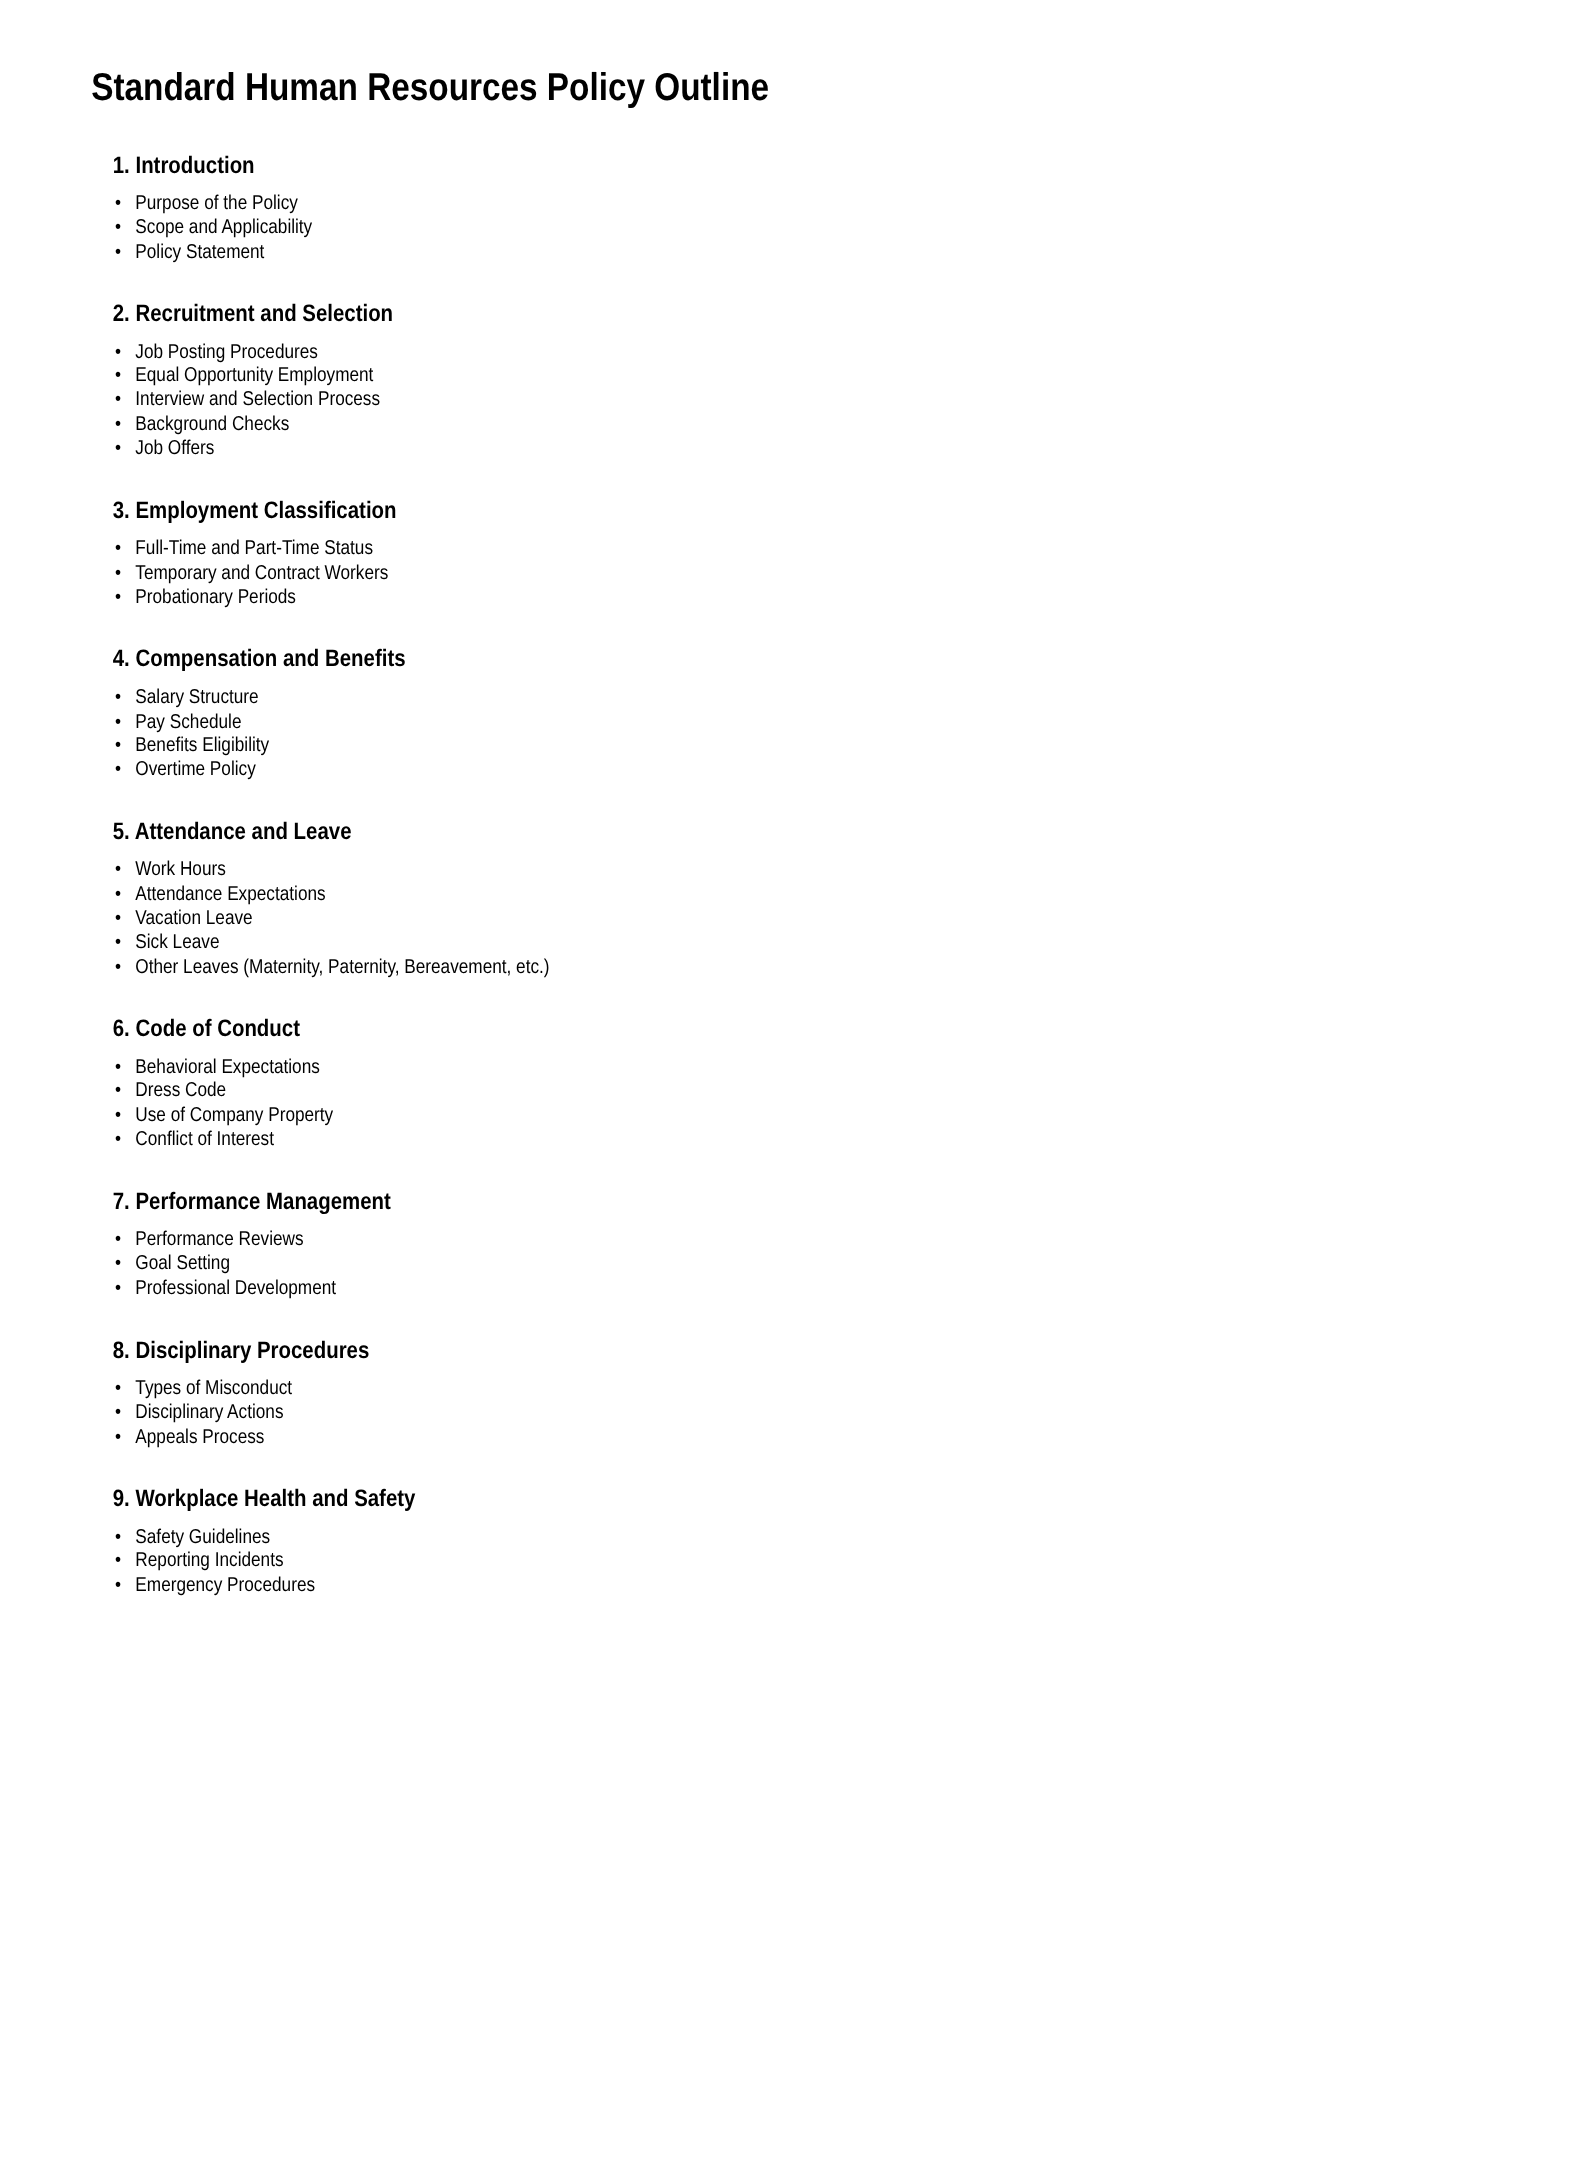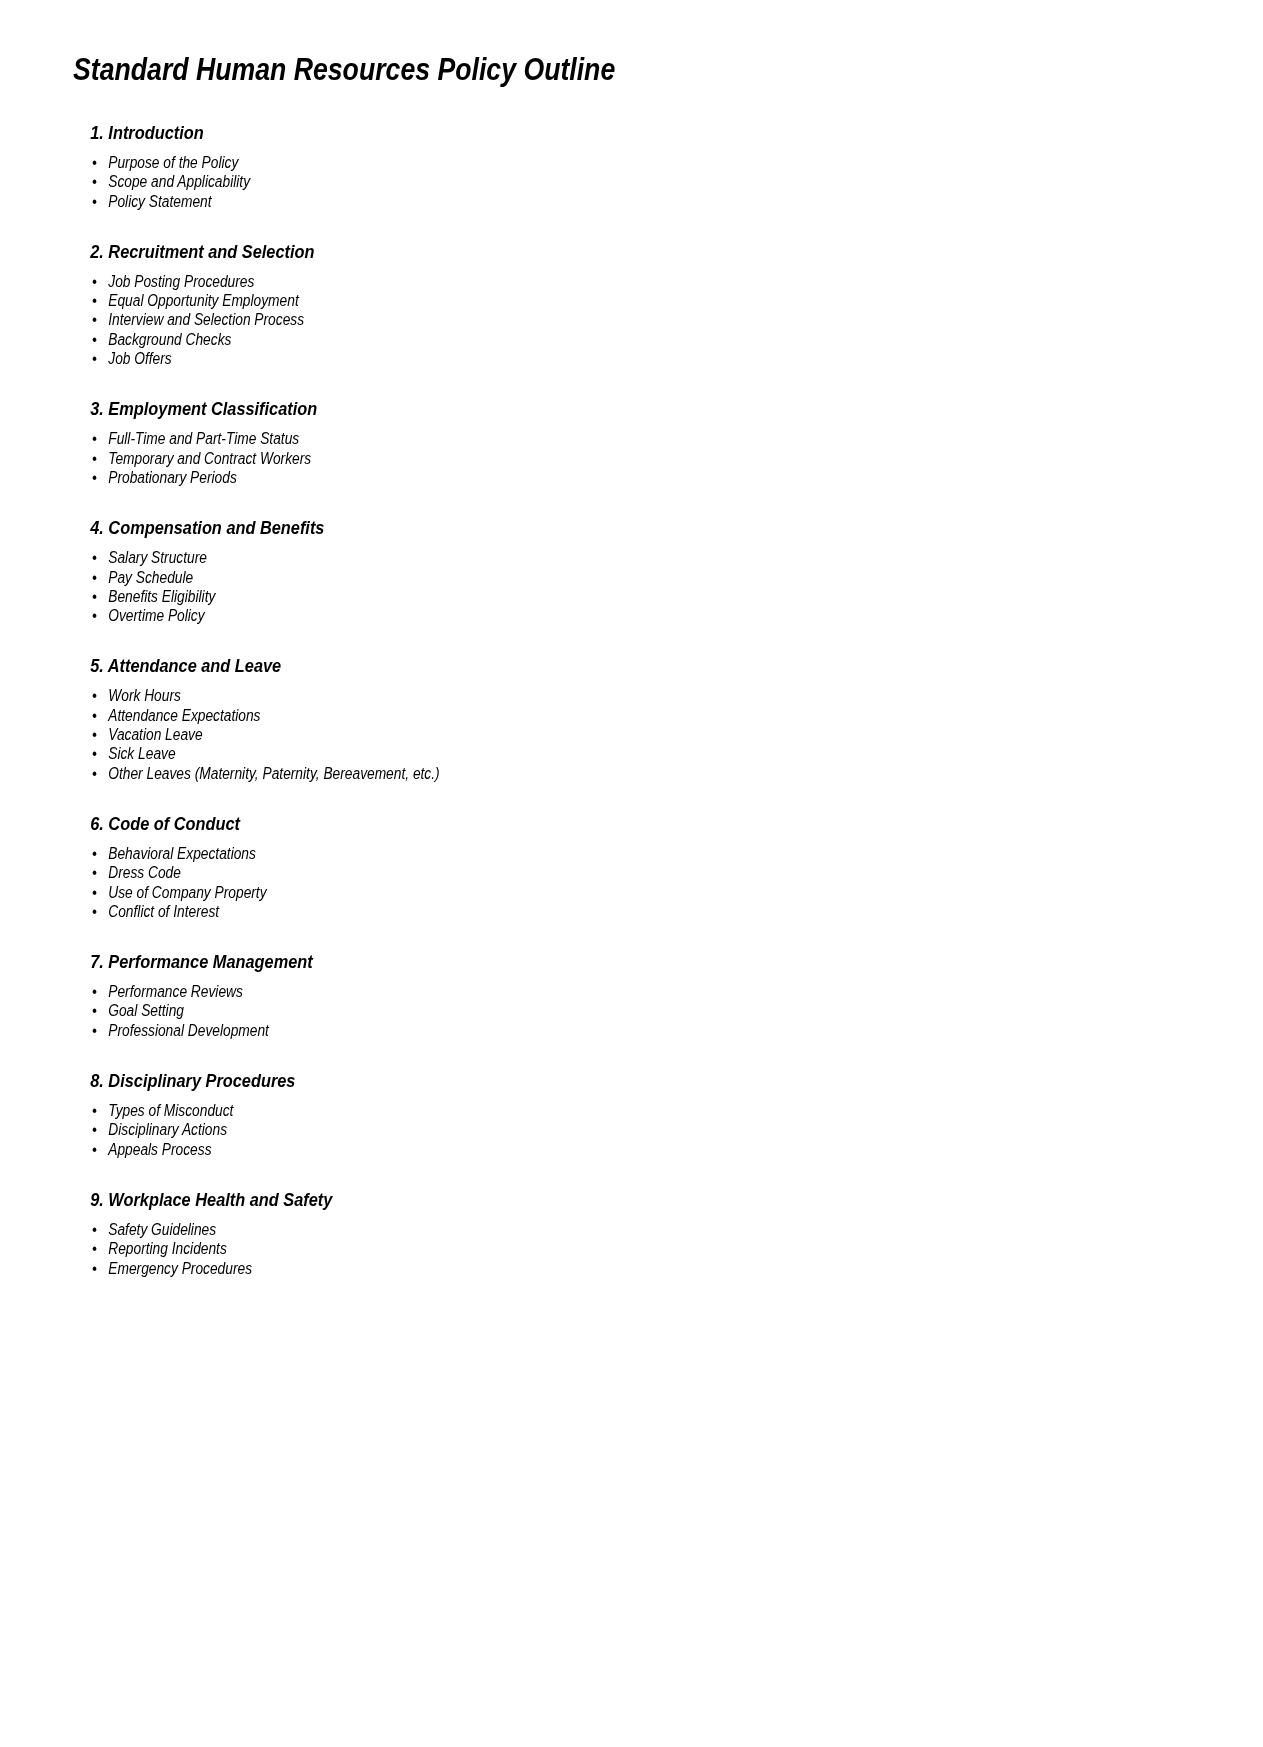--- a/index.html
+++ b/index.html
@@ -16,21 +16,20 @@
     -webkit-font-smoothing: none;
   }
   .page {
     position: relative;
     width: 1263px;
     height: 1550px;
     box-sizing: border-box;
     padding: 52px 0 0 0;
     background: #ffffff;
     overflow: hidden;
-    font-style: italic;
   }
   .doc {
     margin-left: 73px;
     width: 1000px;
     transform: scaleX(0.86);
     transform-origin: left top;
   }
   .doc-title {
     font-size: 31px;
     font-weight: bold;

